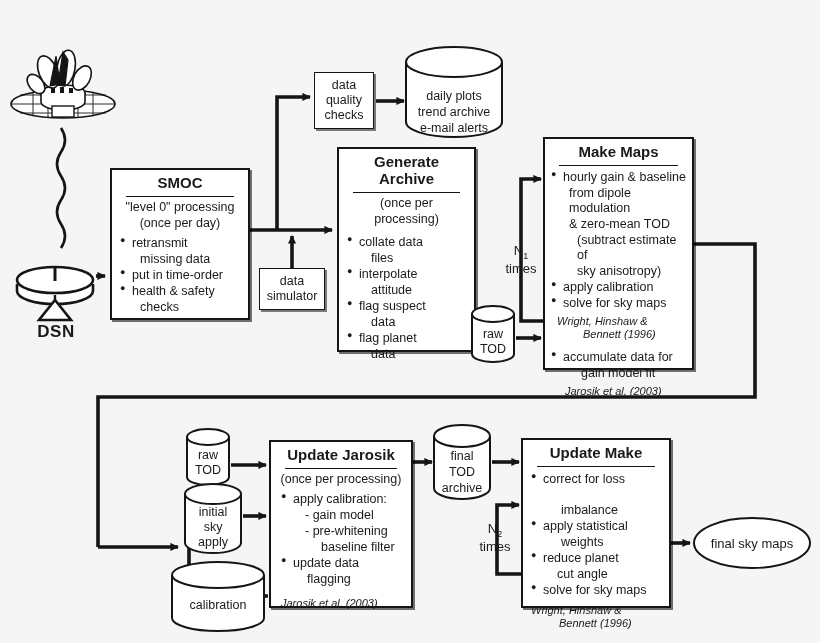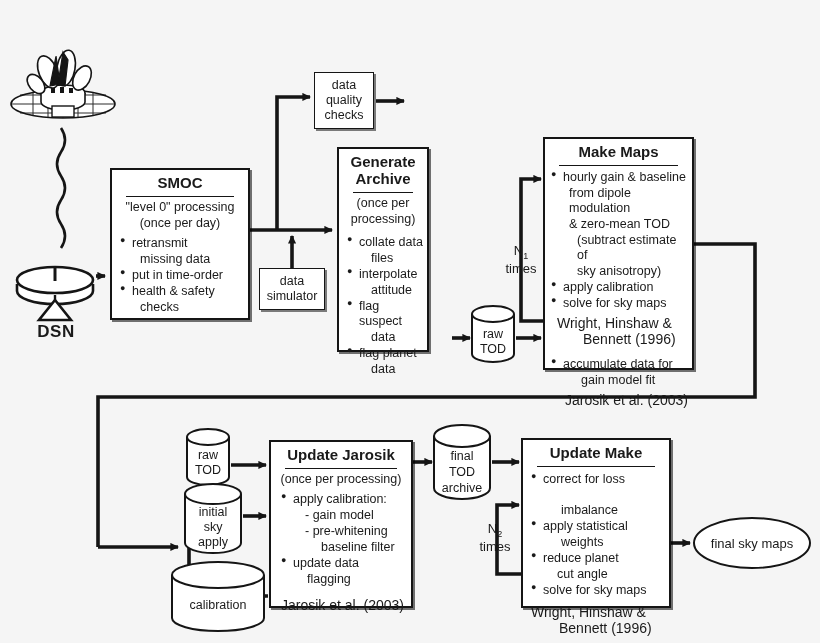--- a/index.html
+++ b/index.html
@@ -35,21 +35,21 @@
     position:relative;padding-left:12px;margin:0 0 1px 0;
     text-indent:0;
   }
   .proc .bullets li::before{
     content:"\25CF";position:absolute;left:0;top:-1px;font-size:9px;
   }
   .proc .bullets li.nob{padding-left:20px;}
   .proc .bullets li.nob::before{content:"";}
   .proc .bullets li.ind{padding-left:24px;}
   .proc .bullets li.ind::before{content:"";}
-  .cite{font-size:14px;line-height:1.18;}
+  .cite{font-style:italic;font-size:11px;line-height:1.18;}
 
   
   .smallbox{
     background:#fff;border:1.5px solid #151515;
     box-shadow:2px 2px 0 rgba(0,0,0,.5);
     font-size:12.5px;line-height:1.18;text-align:center;
     display:flex;align-items:center;justify-content:center;
   }
 
   
@@ -196,22 +196,33 @@
     <div>data</div>
     <div>simulator</div>
   </div>
 
   <div class="node smallbox" style="left:314px;top:72px;width:60px;height:57px;flex-direction:column;">
     <div>data</div>
     <div>quality</div>
     <div>checks</div>
   </div>
 
-
-  <div class="node proc" style="left:337px;top:147px;width:92px;height:205px;">
+  <div class="cyl" style="left:404px;top:45px;width:100px;height:94px;">
+    <svg width="100" height="94" viewBox="0 0 100 94" xmlns="http://www.w3.org/2000/svg">
+      <g stroke="#151515" stroke-width="2" fill="#fff">
+        <path d="M2,17 L2,77 A48,15 0 0 0 98,77 L98,17"></path>
+        <ellipse cx="50" cy="17" rx="48" ry="15"></ellipse>
+      </g>
+    </svg>
+    <div class="lbl" style="top:44px;">daily plots</div>
+    <div class="lbl" style="top:60px;">trend archive</div>
+    <div class="lbl" style="top:76px;">e-mail alerts</div>
+  </div>
+
+  <div class="node proc" style="left:337px;top:147px;width:139px;height:205px;">
     <div class="title" style="padding-bottom:0;">Generate</div>
     <div class="title" style="padding-top:0;">Archive</div>
     <div class="rule"></div>
     <div class="sub">(once per</div>
     <div class="sub">processing)</div>
     <ul class="bullets" style="padding-top:6px;">
       <li>collate data</li>
       <li class="ind">files</li>
       <li>interpolate</li>
       <li class="ind">attitude</li>

